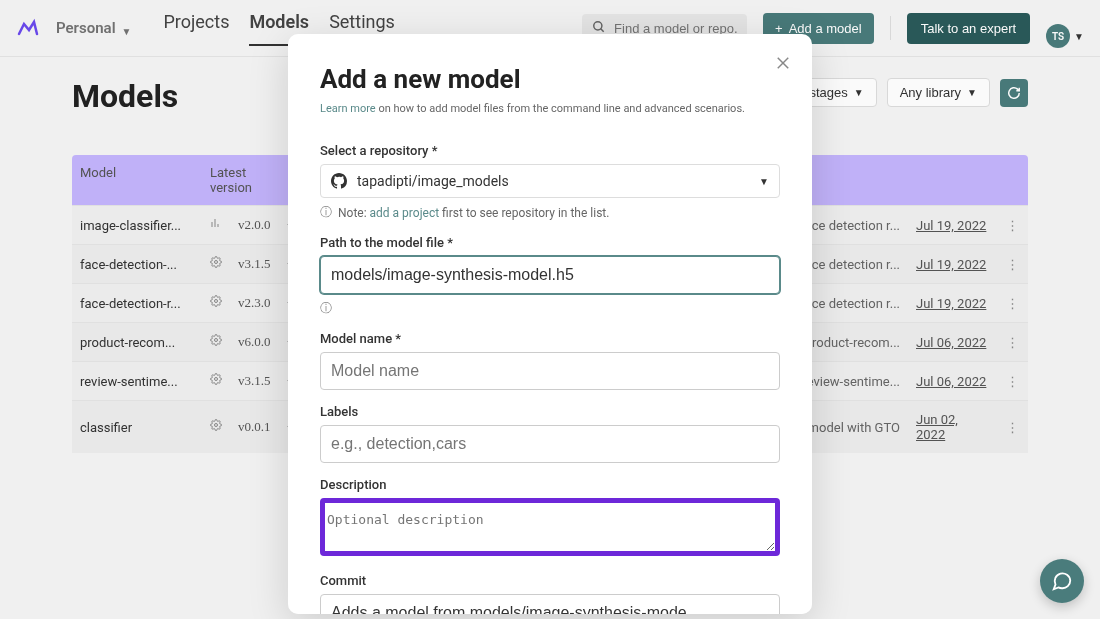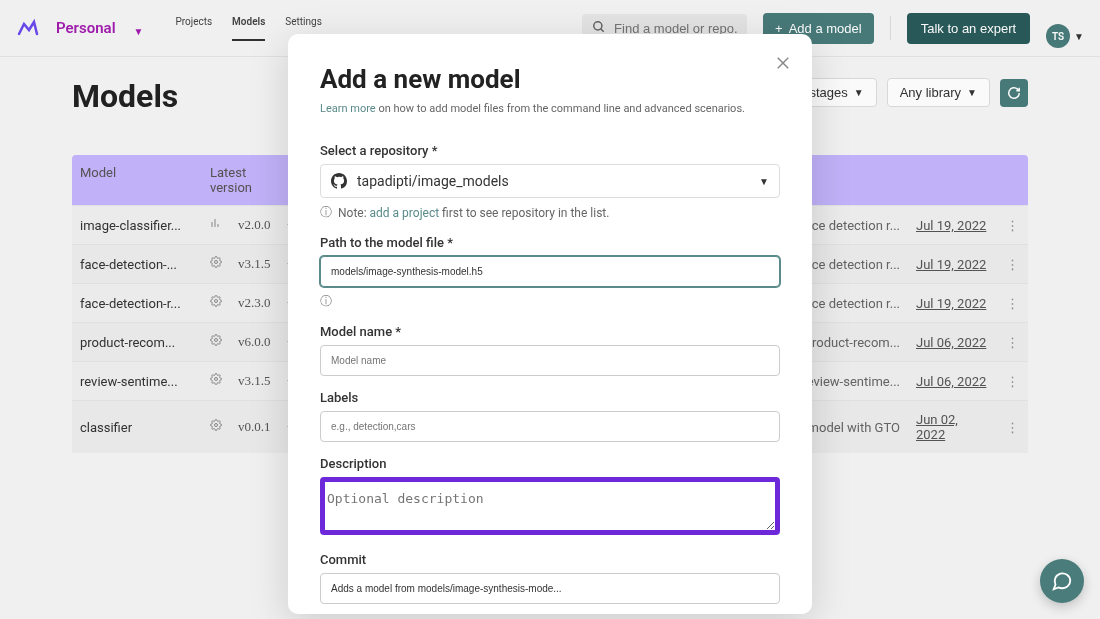--- a/index.html
+++ b/index.html
@@ -1,23 +1,23 @@
 <!DOCTYPE html>
 <html><head>
   <meta charset="utf-8">
   <style>
     * { box-sizing: border-box; margin: 0; padding: 0; }
     body { font-family: -apple-system, BlinkMacSystemFont, "Segoe UI", Roboto, sans-serif; background: #f5f5f5; color: #333; font-size: 14px; width: 1100px; height: 619px; overflow: hidden; position: relative; }
     
     .topbar { display: flex; align-items: center; padding: 8px 16px; background: #f5f5f5; gap: 16px; border-bottom: 1px solid #e5e5e5; }
     .logo { width: 24px; height: 24px; }
-    .workspace-btn { font-weight: 600; font-size: 15px; display: flex; align-items: flex-end; gap: 18px; cursor: pointer; color: #a21caf; }
+    .workspace-btn { font-weight: 600; font-size: 15px; display: flex; align-items: flex-end; gap: 6px; cursor: pointer; color: #737373; }
     .caret-down { font-size: 10px; }
     .nav-links { display: flex; gap: 20px; margin-left: 16px; }
-    .nav-link { cursor: pointer; font-size: 10px; color: #444; padding-bottom: 12px; }
+    .nav-link { cursor: pointer; font-size: 18px; color: #444; padding-bottom: 12px; }
     .nav-link.active { font-weight: 600; border-bottom: 2px solid #333; }
     .spacer { flex: 1; }
     .search-box { display: flex; align-items: center; background: #e8e8e8; border-radius: 4px; padding: 6px 10px; width: 165px; gap: 8px; }
     .search-box input { border: none; background: transparent; outline: none; font-size: 13px; width: 100%; color: #666; }
     .search-icon { color: #666; }
     .add-model-btn { background: #4a7c7c; color: #fff; border: none; border-radius: 4px; padding: 8px 12px; font-size: 13px; cursor: pointer; display: flex; align-items: center; gap: 6px; }
     .expert-btn { background: #2a5a5a; color: #fff; border: none; border-radius: 4px; padding: 8px 14px; font-size: 13px; cursor: pointer; }
     .avatar { width: 24px; height: 24px; border-radius: 50%; background: #4a7c7c; color:#fff; display:flex; align-items:center; justify-content:center; font-size:10px; font-weight:600; }
     .avatar-wrap { display: flex; align-items: center; gap: 4px; cursor: pointer; margin-top: 16px; }
     .vdivider { width: 1px; height: 24px; background: #ddd; }
@@ -54,21 +54,21 @@
     .modal-sub { font-size: 11px; color: #666; margin-bottom: 28px; }
     .modal-sub a { color: #5a8a8a; text-decoration: none; }
     .form-label { font-size: 13px; font-weight: 500; color: #333; margin-bottom: 6px; display: block; }
     .form-group { margin-bottom: 14px; }
     .repo-select { border: 1px solid #ddd; border-radius: 4px; padding: 8px 10px; display: flex; align-items: center; gap: 10px; cursor: pointer; position: relative; }
     .repo-select .caret-down { position: absolute; right: 10px; }
     .gh-icon { width: 16px; height: 16px; }
     .note { font-size: 12px; color: #666; margin-top: 6px; display: flex; align-items: center; gap: 6px; }
     .note a { color: #5a8a8a; text-decoration: none; }
     .info-icon { color: #888; }
-    .form-input { width: 100%; border: 1px solid #ccc; border-radius: 4px; padding: 9px 10px; font-size: 10px; color: #333; outline: none; }
+    .form-input { width: 100%; border: 1px solid #ccc; border-radius: 4px; padding: 9px 10px; font-size: 16px; color: #333; outline: none; }
     .form-input.focused { border: 1px solid #5a8a8a; box-shadow: 0 0 0 1px #5a8a8a; }
     .form-textarea { width: 100%; border: 5px solid #6d28d9; border-radius: 4px; padding: 9px 2px; font-size: 13px; color: #333; outline: none; min-height: 48px; resize: vertical; }
     
     .chat-fab { position: absolute; bottom: 16px; right: 16px; width: 44px; height: 44px; border-radius: 50%; background: #4a7c7c; color: #fff; display: flex; align-items: center; justify-content: center; cursor: pointer; box-shadow: 0 4px 12px rgba(0,0,0,0.2); }
   </style>
 </head>
 <body>
 
 <div class="topbar">
   <svg class="logo" viewBox="0 0 24 24">

